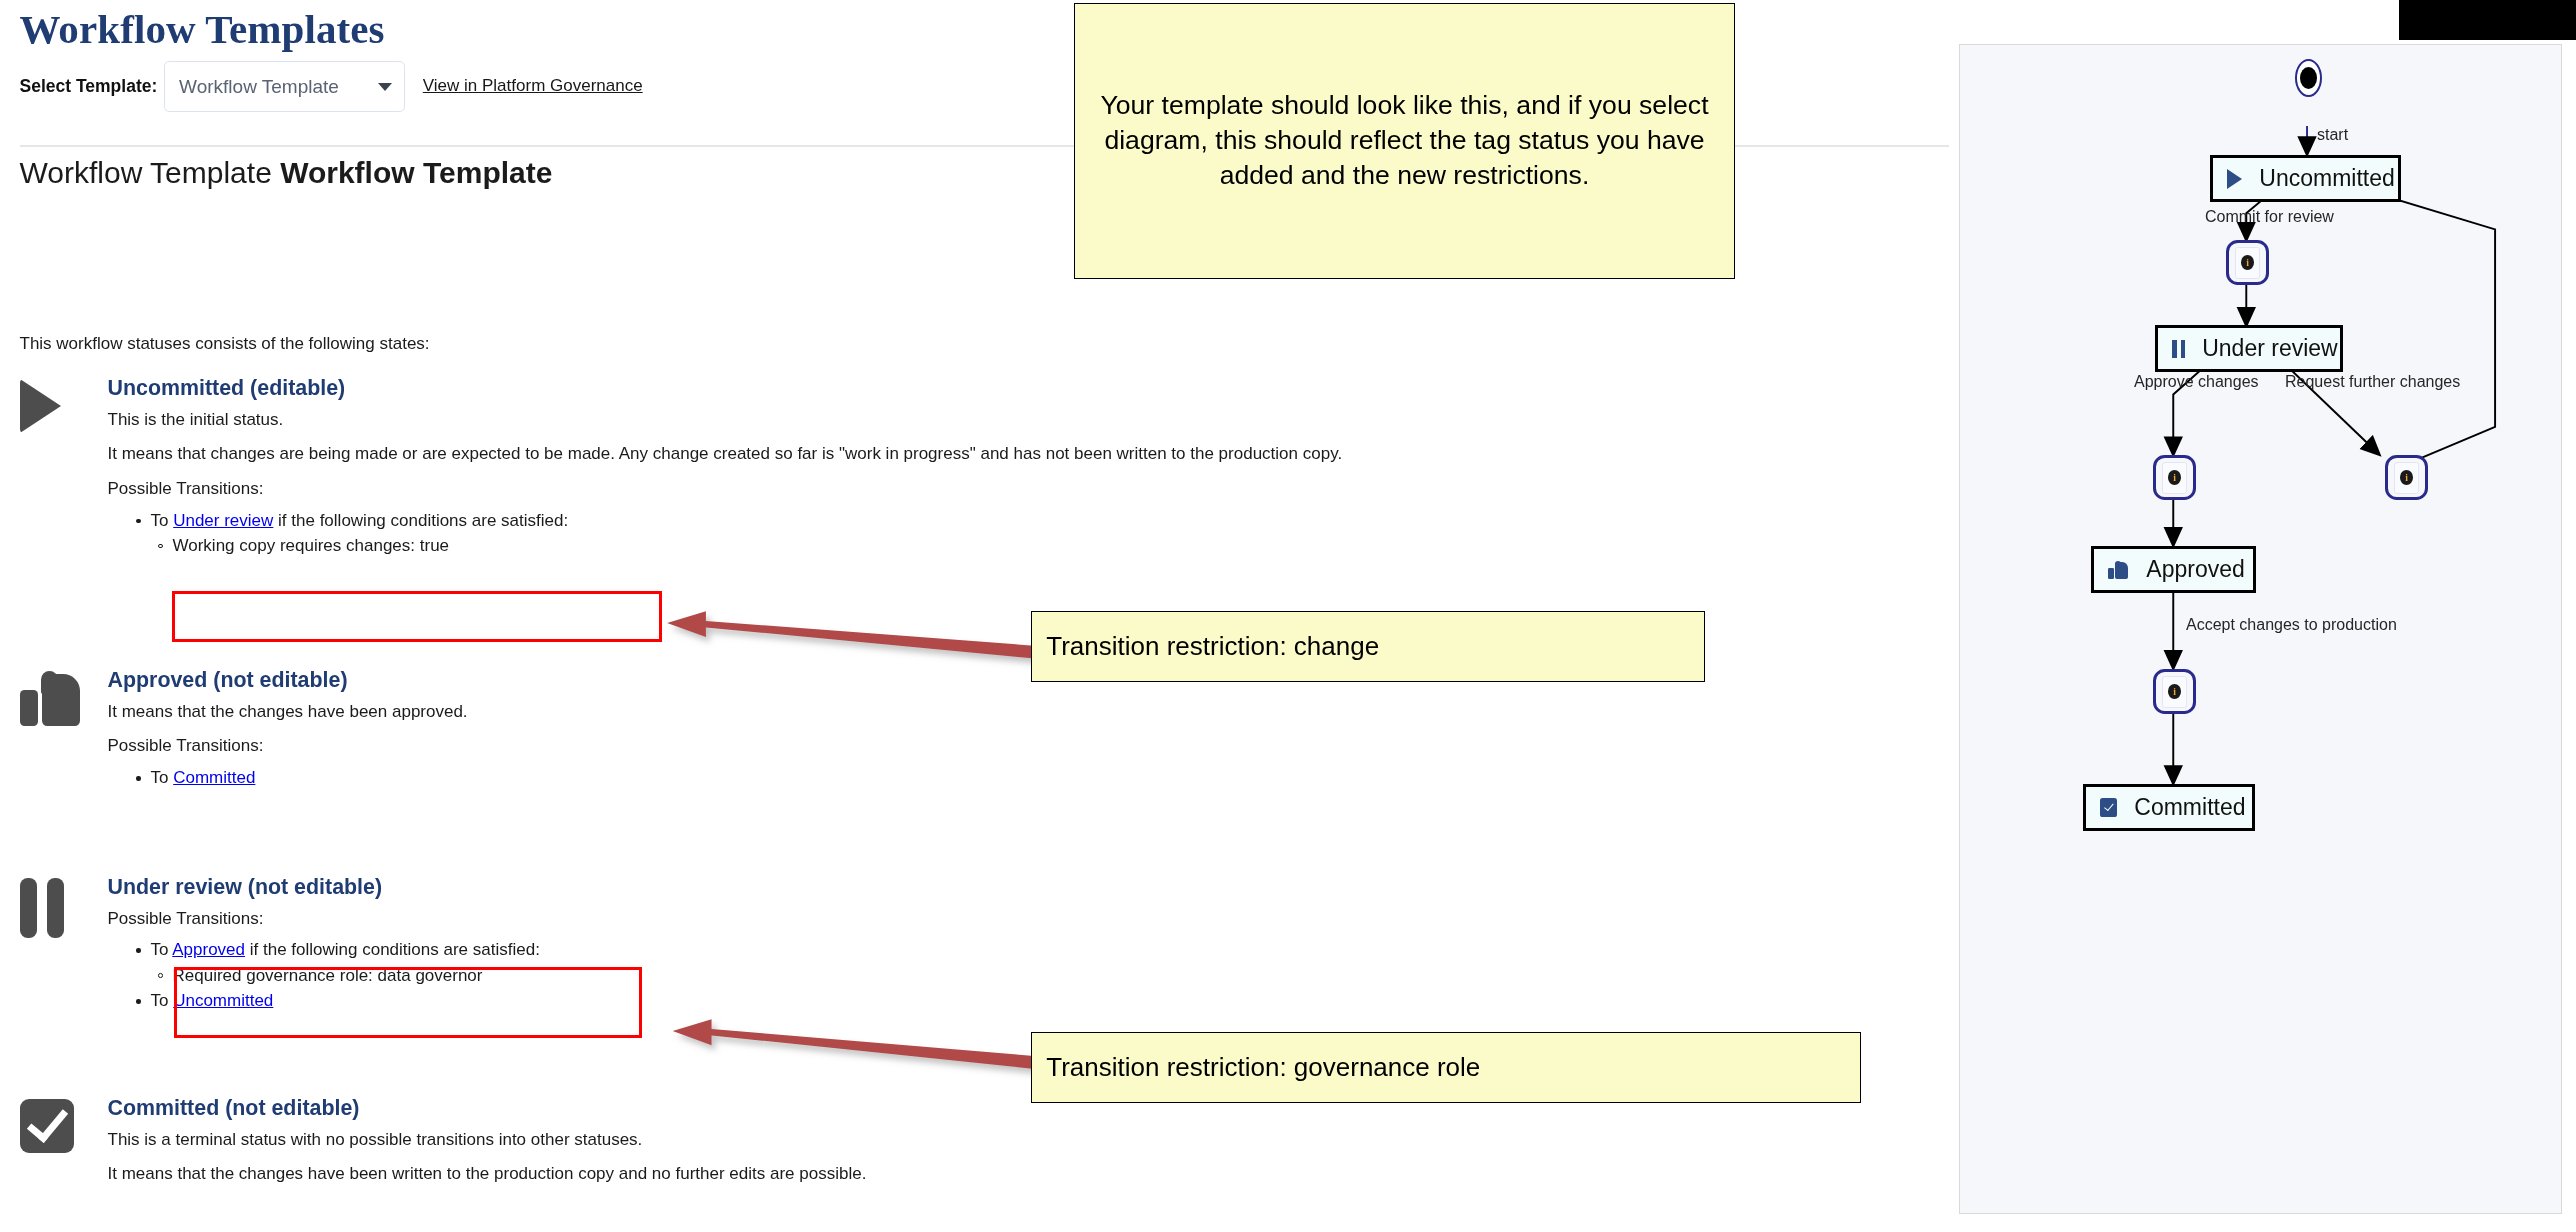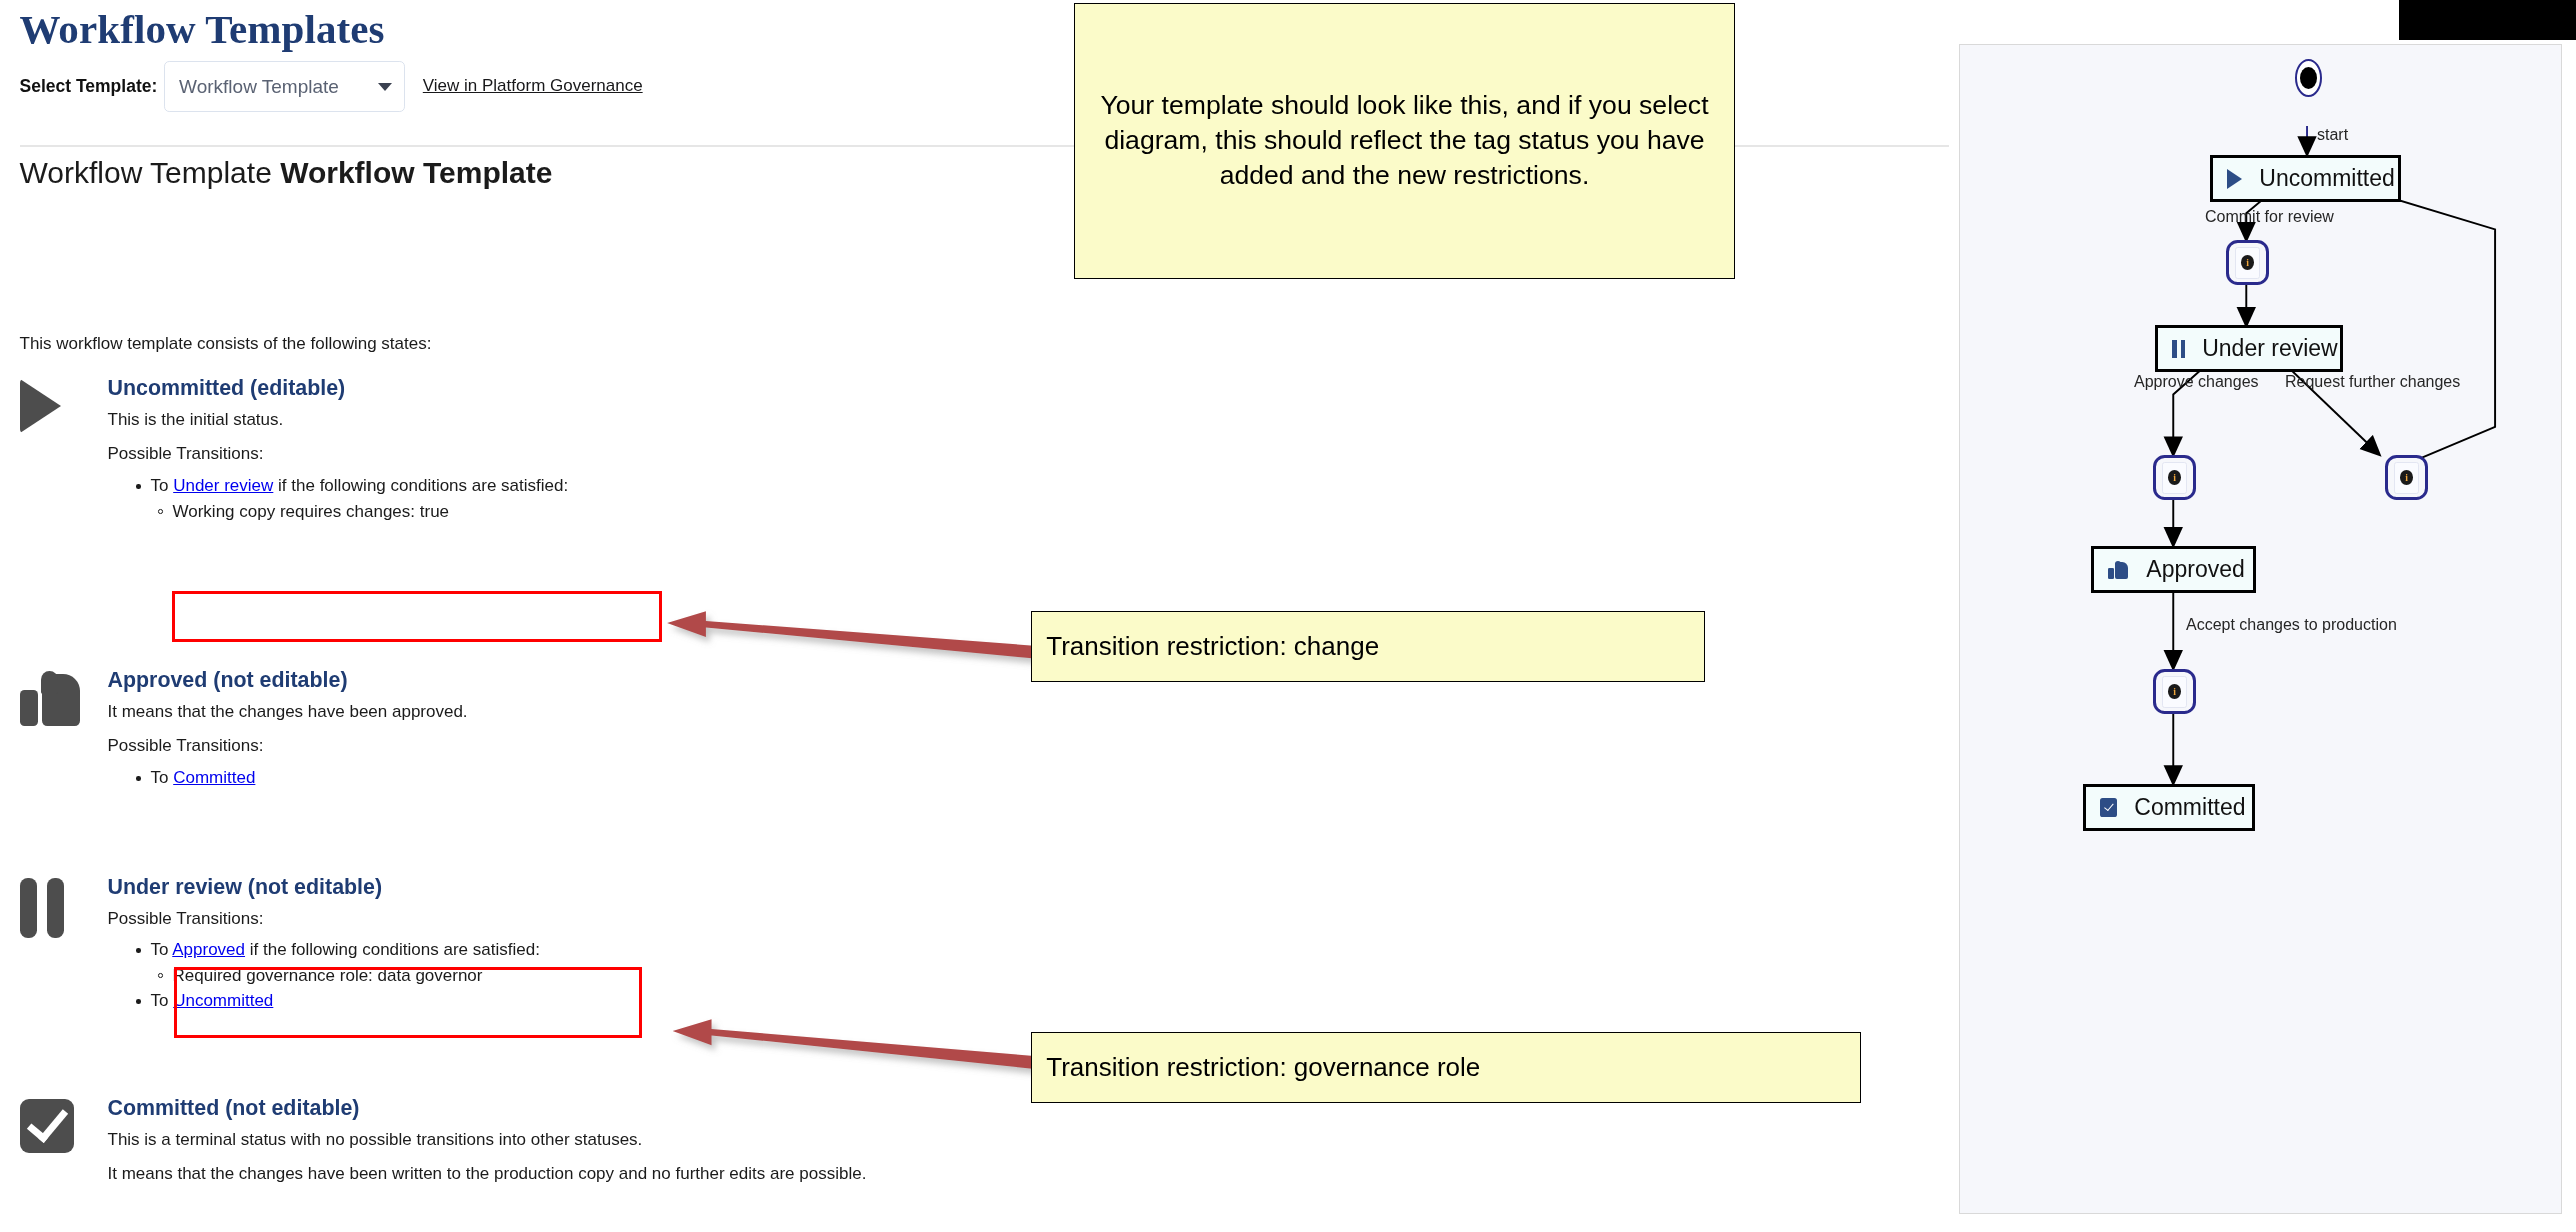--- a/index.html
+++ b/index.html
@@ -178,29 +178,30 @@
     <a class="gov-link" href="#">View in Platform Governance</a>
   </div>
 
   <div class="hr"></div>
 
   <div class="doc-heading">
     <span>Workflow Template </span><b>Workflow Template</b>
   </div>
 
 
-  <div class="intro">This workflow template consists of the following states:</div>
+  <div class="intro">This workflow statuses consists of the following states:</div>
 
   <div class="state" style="top:376px">
     <div class="state-icon">
         <div class="ico-play"></div>
       </div>
     <div class="state-body">
       <div class="state-name">Uncommitted (editable)</div>
       <div class="state-p tight">This is the initial status.</div>
+      <div class="state-p">It means that changes are being made or are expected to be made. Any change created so far is "work in progress" and has not been written to the production copy.</div>
       <div class="state-p">Possible Transitions:</div>
       <ul class="trans">
         <li>
           <span>To </span><a class="u" href="#">Under review</a><span> if the following conditions are satisfied:</span>
           <ul class="sub">
             <li>Working copy requires changes: true</li>
           </ul>
         </li>
       </ul>
     </div>

